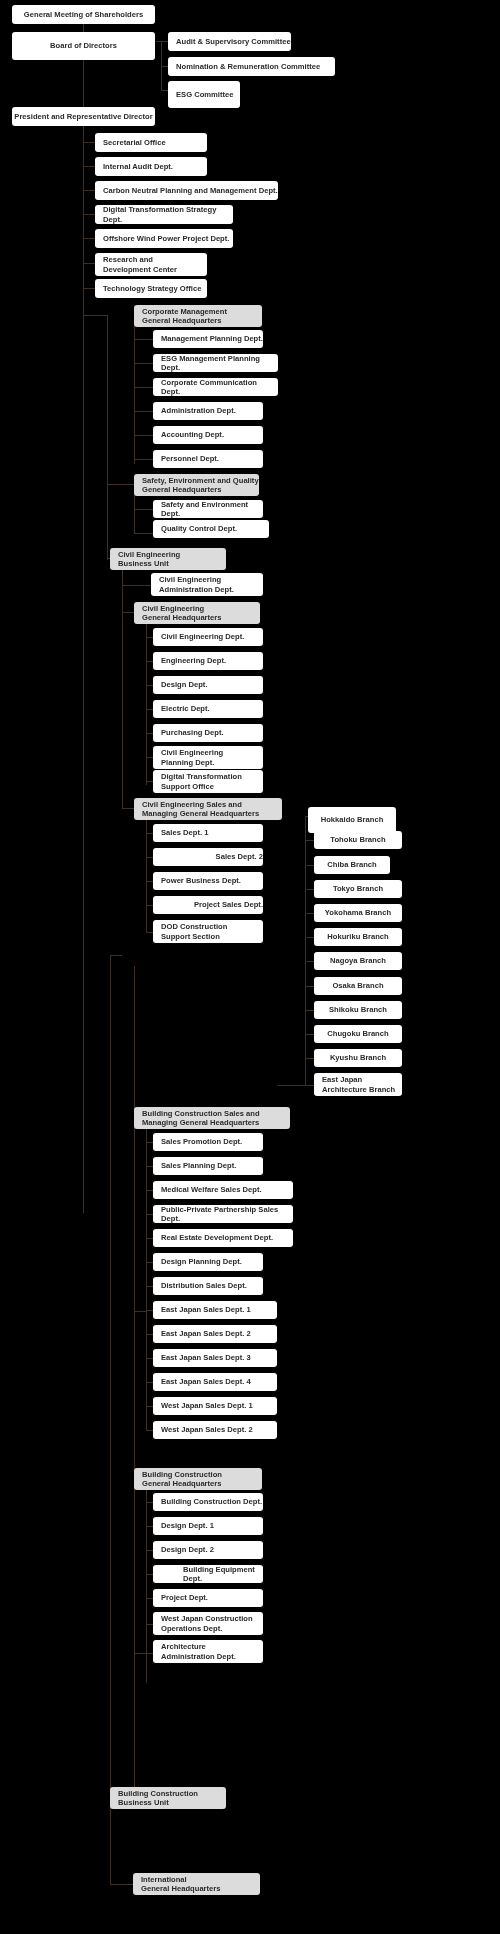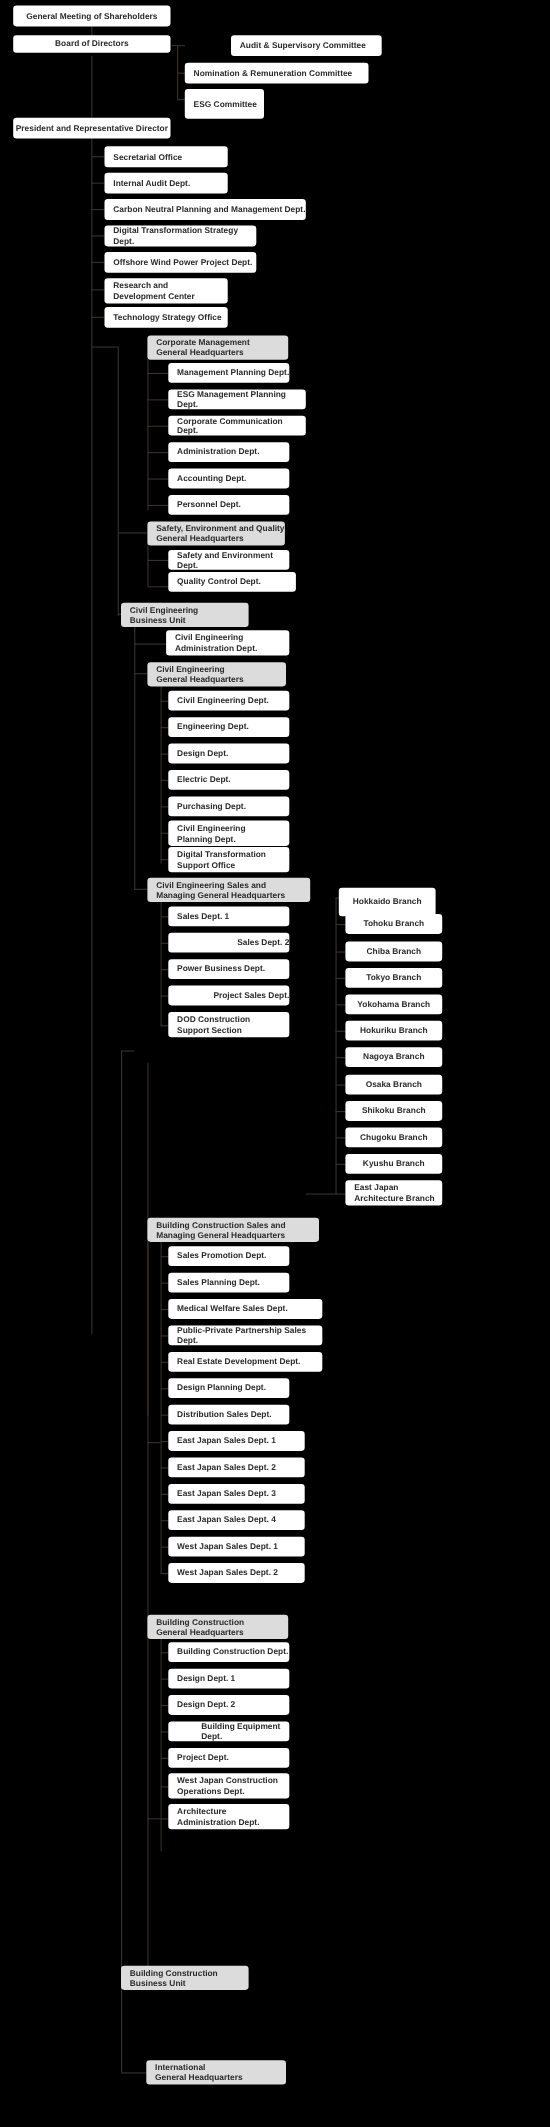--- a/index.html
+++ b/index.html
@@ -149,25 +149,25 @@
   <div class="line hline" style="left:146px;top:1550px;width:7px;"></div>
   <div class="line hline" style="left:146px;top:1574px;width:7px;"></div>
   <div class="line hline" style="left:146px;top:1598px;width:7px;"></div>
   <div class="line hline" style="left:146px;top:1624px;width:7px;"></div>
   <div class="line hline" style="left:134px;top:1653px;width:19px;"></div>
 
   <div class="node center" style="left:12px;top:5px;width:143px;height:19px;">
     <span class="ln">General Meeting of Shareholders</span>
   </div>
 
-  <div class="node center" style="left:12px;top:32px;width:143px;height:16px;">
+  <div class="node center" style="left:12px;top:32px;width:143px;height:28px;">
     <span class="ln">Board of Directors</span>
   </div>
 
-  <div class="node left" style="left:168px;top:32px;width:137px;height:19px;margin-left:42px;">
+  <div class="node left" style="left:168px;top:32px;width:123px;height:19px;">
     <span class="ln">Audit &amp; Supervisory Committee</span>
   </div>
 
   <div class="node left" style="left:168px;top:57px;width:167px;height:19px;">
     <span class="ln">Nomination &amp; Remuneration Committee</span>
   </div>
 
   <div class="node left" style="left:168px;top:81px;width:72px;height:27px;">
     <span class="ln">ESG Committee</span>
   </div>
@@ -297,21 +297,21 @@
     <span class="ln">DOD Construction</span>
     <span class="ln">Support Section</span>
   </div>
 
   <div class="node center" style="left:308px;top:807px;width:88px;height:26px;">
     <span class="ln">Hokkaido Branch</span>
   </div>
   <div class="node center" style="left:314px;top:831px;width:88px;height:18px;text-align:right;">
     <span class="ln">Tohoku Branch</span>
   </div>
-  <div class="node center" style="left:314px;top:856px;width:88px;height:18px;">
+  <div class="node center" style="left:314px;top:856px;width:76px;height:18px;">
     <span class="ln">Chiba Branch</span>
   </div>
   <div class="node center" style="left:314px;top:880px;width:88px;height:18px;">
     <span class="ln">Tokyo Branch</span>
   </div>
   <div class="node center" style="left:314px;top:904px;width:88px;height:18px;">
     <span class="ln">Yokohama Branch</span>
   </div>
   <div class="node center" style="left:314px;top:928px;width:88px;height:18px;">
     <span class="ln">Hokuriku Branch</span>

